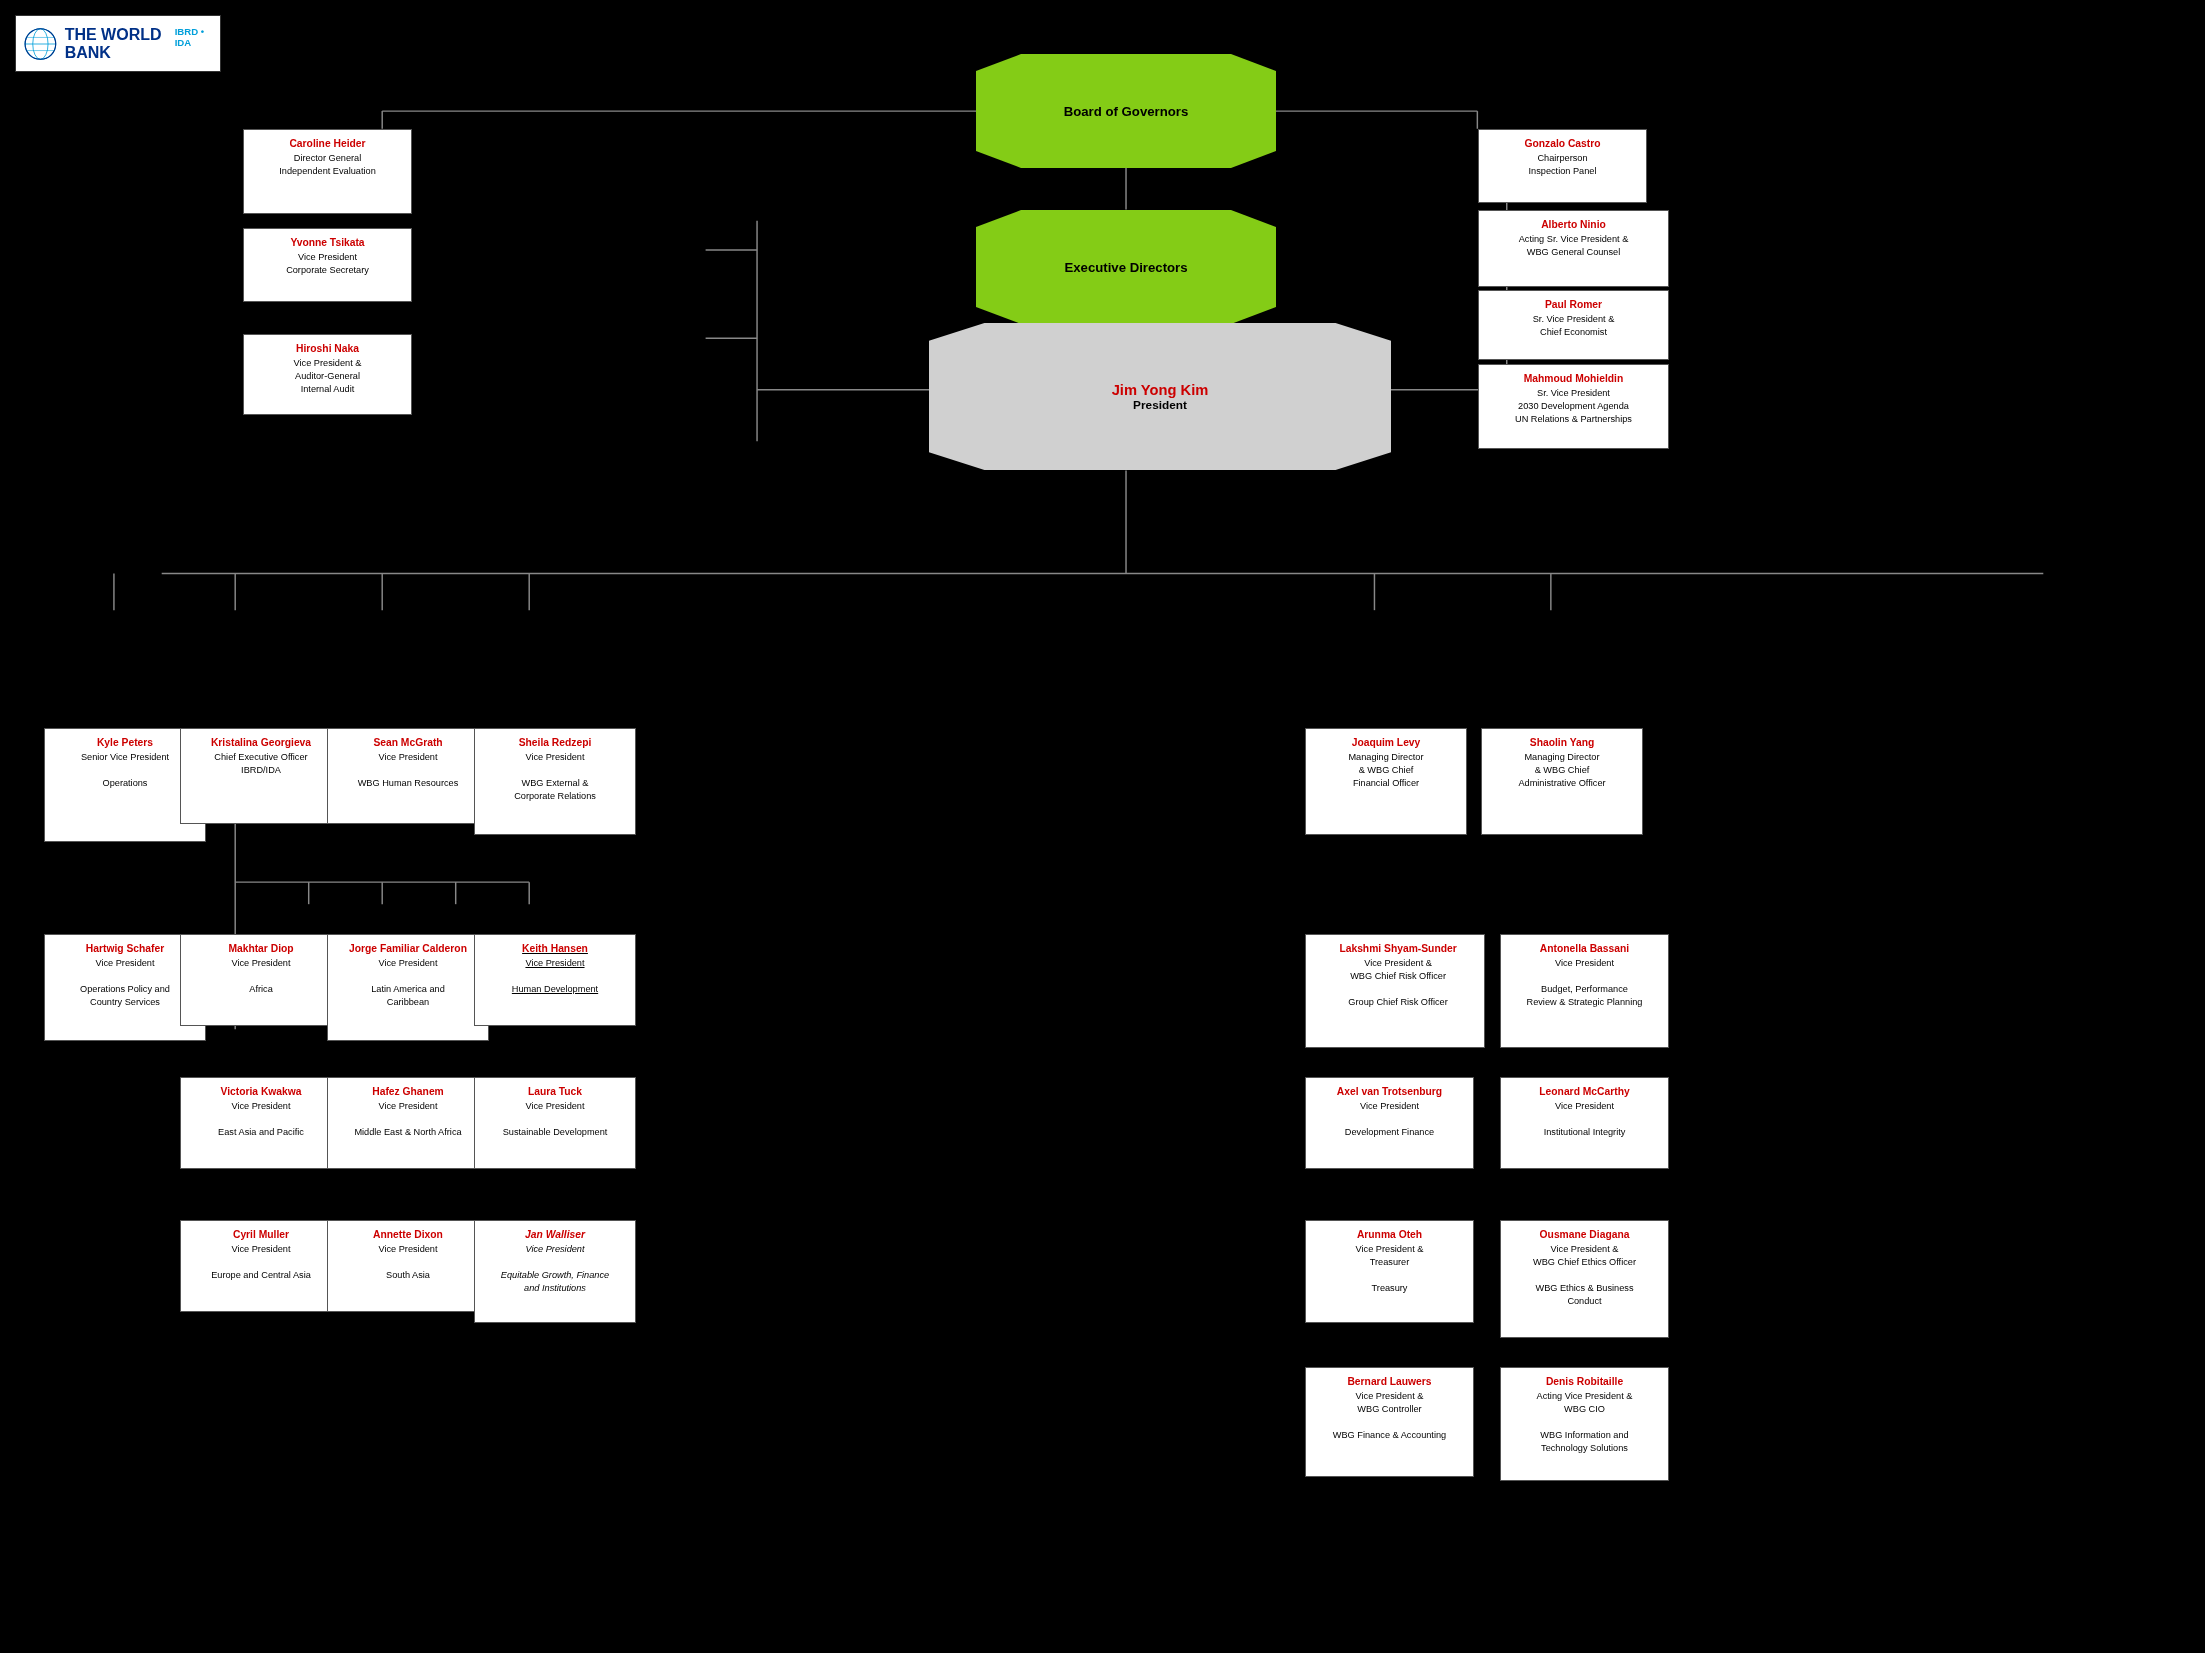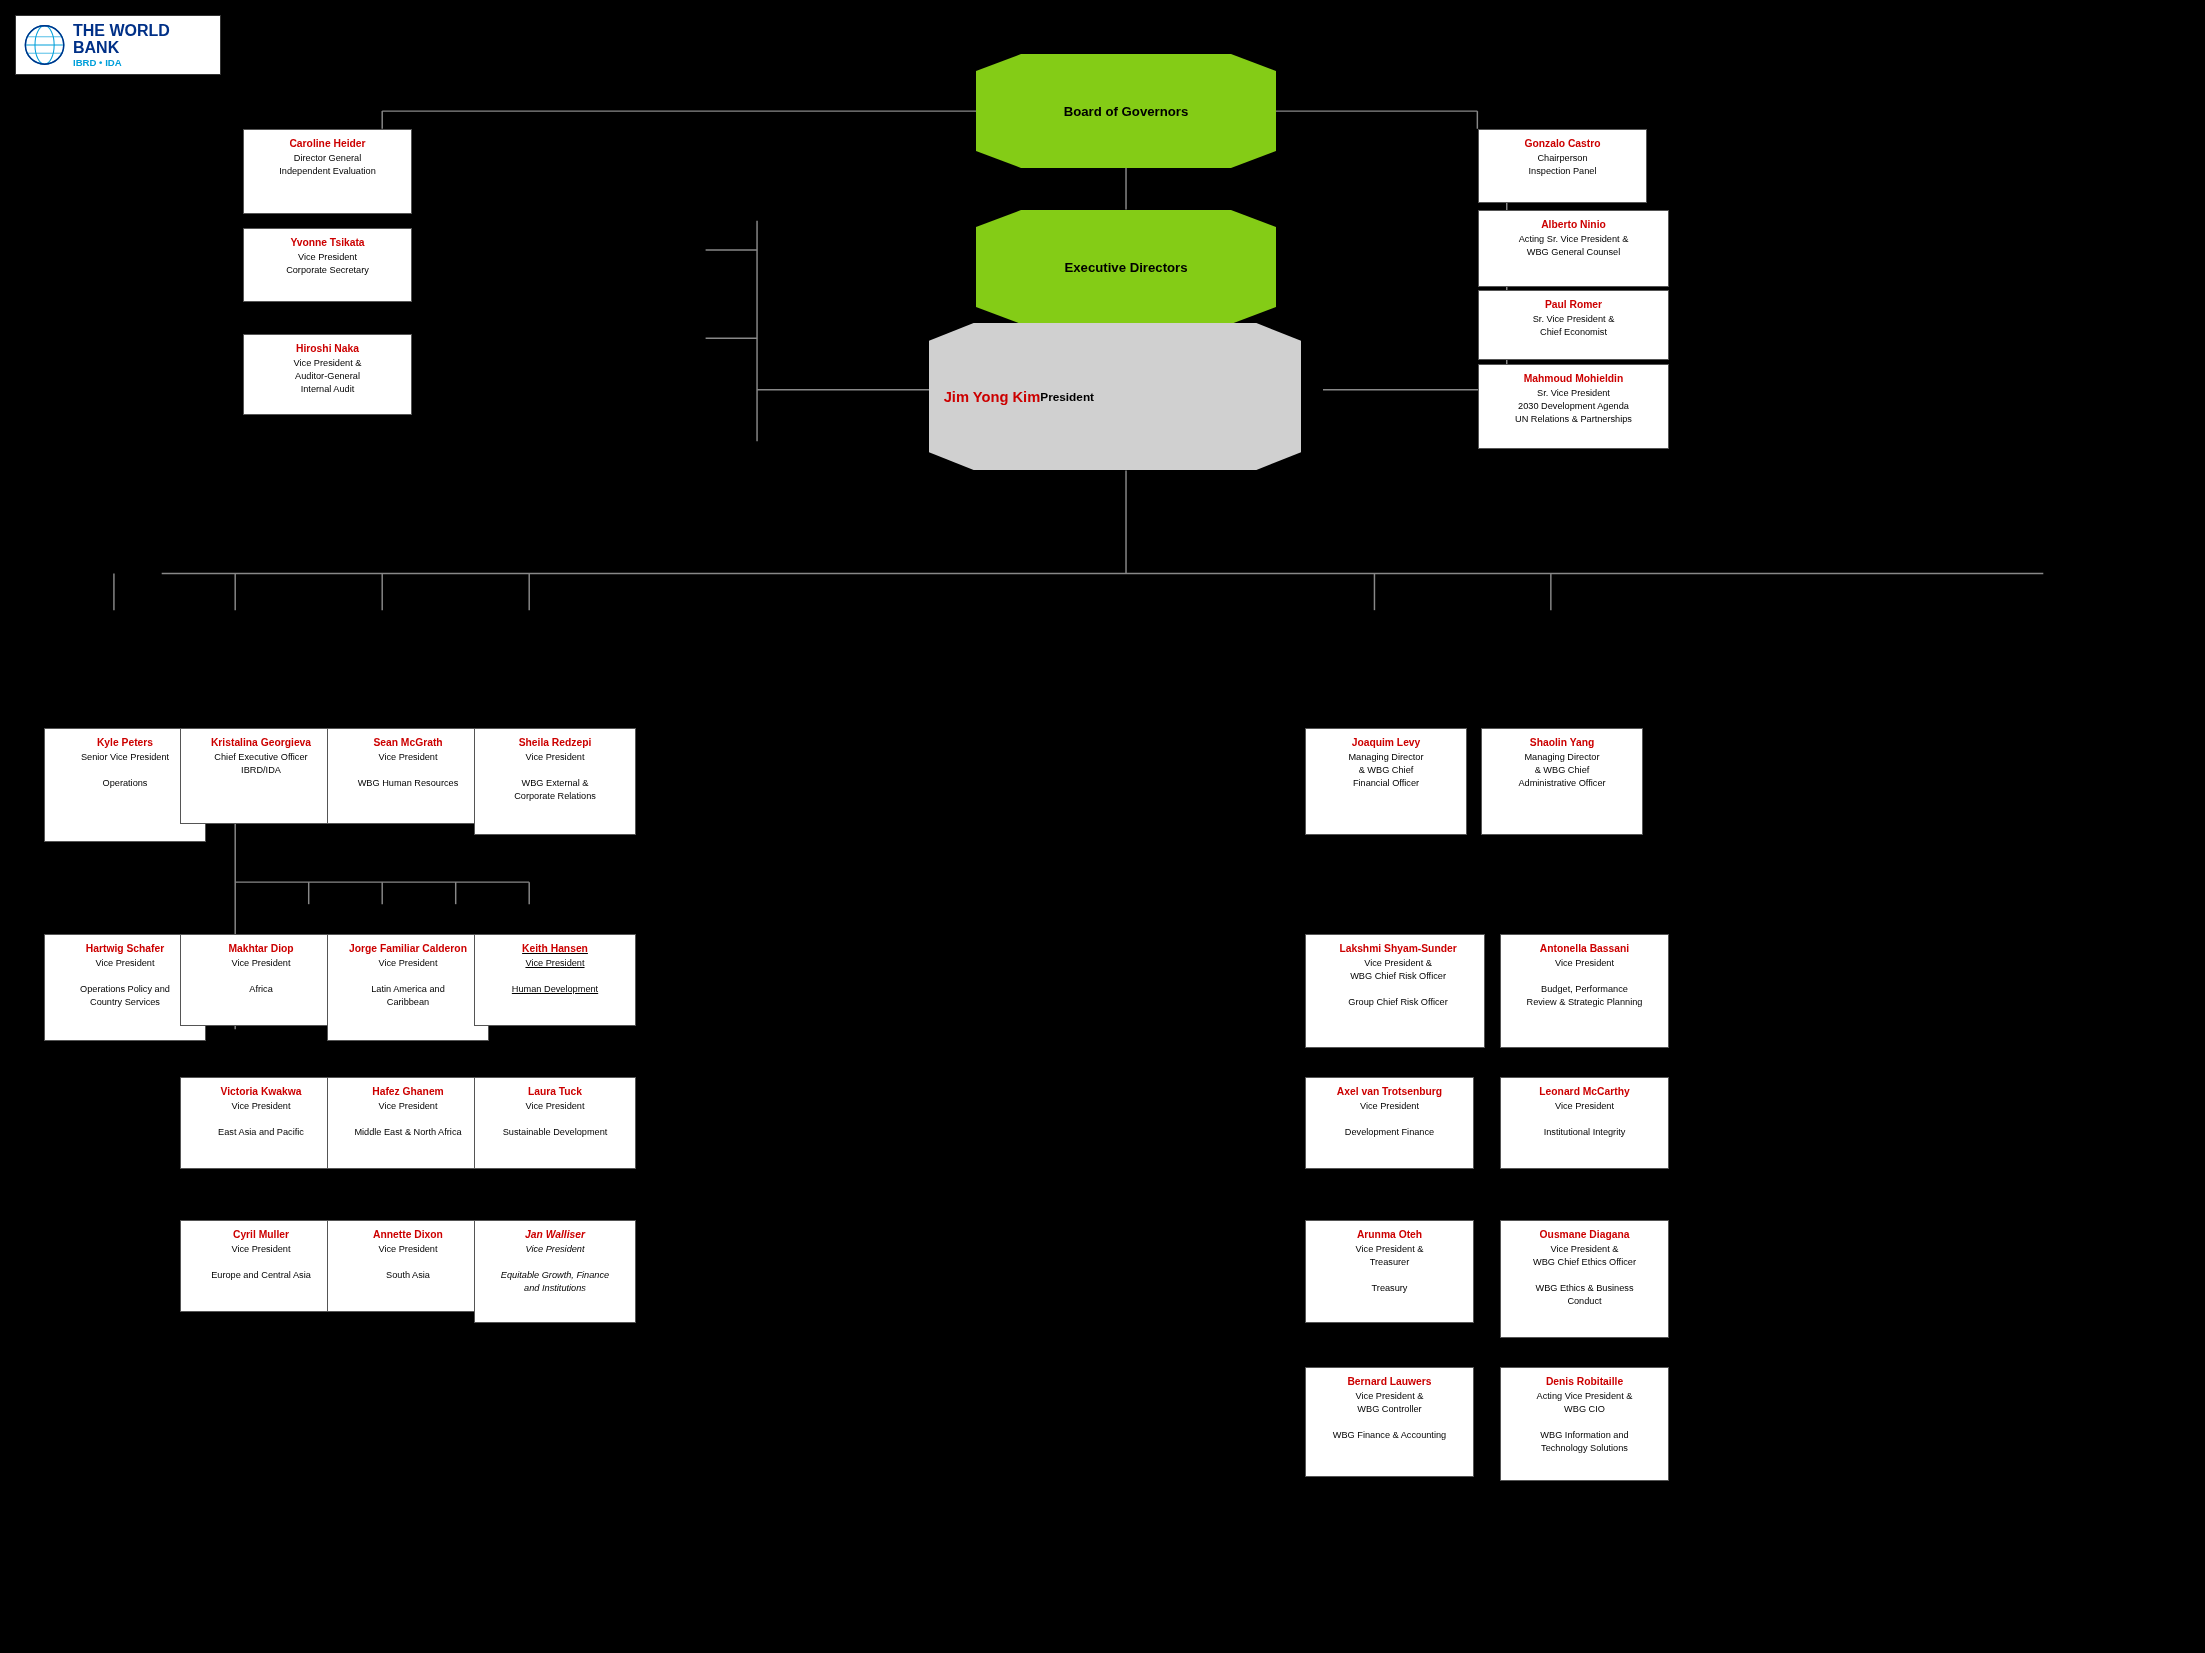--- a/index.html
+++ b/index.html
@@ -24,21 +24,21 @@
       align-items: center;
       gap: 7.4px;
       width: 206px;
     }
     .logo-globe {
       width: 44px;
       height: 44px;
     }
     .logo-text-container {
       display: flex;
-      flex-direction: column;
+      flex-direction: row;
     }
     .logo-title {
       font-size: 16px;
       font-weight: 900;
       color: #003087;
       line-height: 1.1;
     }
     .logo-subtitle {
       font-size: 9.6px;
       color: #009FDA;
@@ -174,21 +174,21 @@
 </div>
 
 <div class="octagon-box" style="left:976px; top:54px; width:300px; height:114px; display:flex; align-items:center; justify-content:center;">
   <span class="label">Board of Governors</span>
 </div>
 
 <div class="octagon-box" style="left:976px; top:210px; width:300px; height:114px; display:flex; align-items:center; justify-content:center;">
   <span class="label">Executive Directors</span>
 </div>
 
-<div class="president-box" style="left:929px; top:323px; width:372px; height:147px; display:flex; align-items:center; ">
+<div class="president-box" style="left:929px; top:323px; width:462px; height:147px; display:flex; flex-direction:column; align-items:center; justify-content:center;">
   <div class="name">Jim Yong Kim</div>
   <div class="title">President</div>
 </div>
 
 <div class="card" style="left:243px; top:129px; width:169px; height:85px;">
   <div class="name">Caroline Heider</div>
   <div class="title">Director General<br>Independent Evaluation</div>
 </div>
 
 <div class="card" style="left:243px; top:228px; width:169px; height:74px;">

